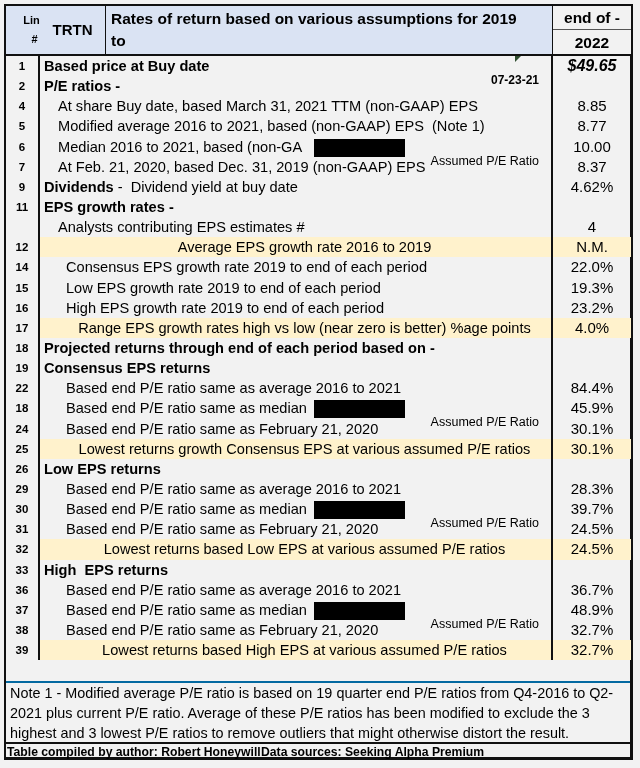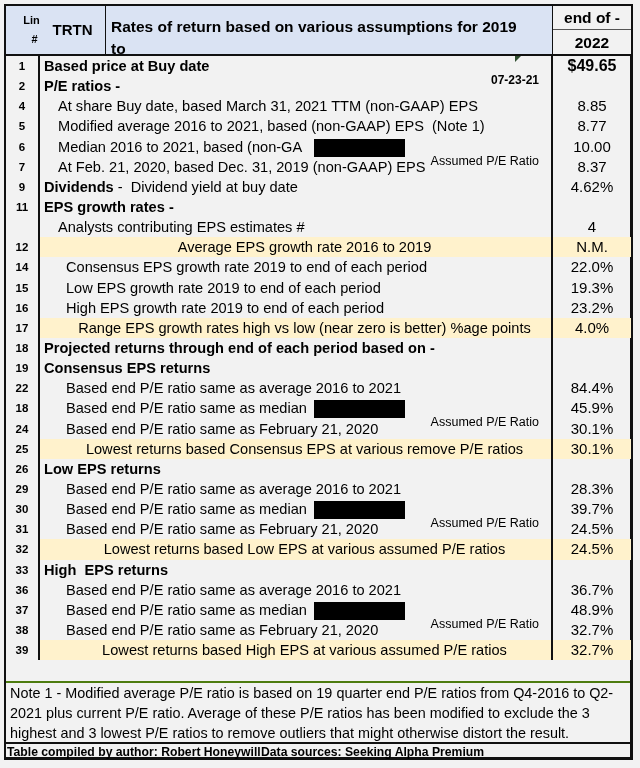--- a/index.html
+++ b/index.html
@@ -10,39 +10,39 @@
   }
   .sheet {
     position: absolute; left: 4px; top: 4px; width: 629px; height: 756px;
     border: 2px solid #111; border-right-width: 3px; border-bottom-width: 3px;
     box-sizing: border-box; background: #f2f2f2;
   }
   .hdr { position: absolute; left: 0; top: 0; width: 100%; height: 50px; border-bottom: 2px solid #111; box-sizing: border-box; }
   .hcell { position: absolute; top: 0; height: 48px; box-sizing: border-box; }
   .h-line { left: 0; width: 58px; border-right: 1px solid #111; background: #dae3f3; font-size: 11px; font-weight: bold; text-align: center; line-height: 19px; padding-top: 5px; }
   .h-trtn { left: 34px; width: 66px; border-right: 1px solid #111; background: #dae3f3; font-size: 15px; font-weight: bold; text-align: center; line-height: 48px; }
-  .h-title { left: 100px; width: 447px; border-right: 1px solid #111; background: #dae3f3; font-size: 15.5px; font-weight: bold; padding: 10px 0 0 5px; line-height: 22px; }
+  .h-title { left: 100px; width: 447px; border-right: 1px solid #111; background: #dae3f3; font-size: 15.5px; font-weight: bold; padding: 2px 0 0 5px; line-height: 22px; }
   .h-val { left: 547px; width: 78px; background: #f2f2f2; font-weight: bold; font-size: 15.5px; text-align: center; }
   .h-val .top { height: 23px; line-height: 23px; border-bottom: 1px solid #555; }
   .h-val .bot { height: 24px; line-height: 25px; }
 
   .body { position: absolute; left: 0; top: 50px; width: 100%; }
   .row { position: relative; height: 20.15px; font-size: 14.6px; line-height: 20px; white-space: nowrap; }
   .row.hl .c-text, .row.hl .c-val { background: #fff2cc; text-align: center; }
   .c-num { position: absolute; left: 0; width: 34px; height: 100%; border-right: 2px solid #111; box-sizing: border-box; text-align: center; font-weight: bold; font-size: 11.5px; }
   .c-text { position: absolute; left: 34px; width: 513px; height: 100%; border-right: 2px solid #111; box-sizing: border-box; padding-left: 4px; }
   .c-val { position: absolute; left: 547px; width: 78px; height: 100%; text-align: center; font-size: 15px; }
   .b { font-weight: bold; }
   .side-note { position: absolute; right: 12px; top: 14px; font-size: 12.5px; }
   .side-note.bold { font-weight: bold; font-size: 12px; }
   .redact { position: absolute; top: 2px; height: 18px; background: #000; }
-  .val-bold { font-weight: bold; font-size: 16px; }
+  .val-bold { font-weight: bold; font-size: 16px; font-style: italic; }
   .marker { position: absolute; left: 475px; top: 0; width: 0; height: 0; border-top: 6px solid #2e4d2e; border-right: 6px solid transparent; }
 
-  .note { position: absolute; left: 0; top: 675px; width: 100%; height: 61px; border-top: 2px solid #4d7c0f; box-sizing: border-box; padding: 0 4px; font-size: 14.4px; line-height: 20px; }
+  .note { position: absolute; left: 0; top: 675px; width: 100%; height: 61px; border-top: 2px solid #0369a1; box-sizing: border-box; padding: 0 4px; font-size: 14.4px; line-height: 20px; }
   .footer { position: absolute; left: 0; top: 736px; width: 100%; height: 17px; border-top: 2px solid #111; box-sizing: border-box; font-size: 12.2px; font-weight: bold; line-height: 16px; padding-left: 1px; white-space: nowrap; }
   .footer .src { position: absolute; left: 255px; }
 </style>
 </head>
 <body>
 
 <div class="sheet">
   <div class="hdr">
     <div class="hcell h-line">
       <div>Line</div>
@@ -150,21 +150,21 @@
         <div class="c-text"><span class="" style="padding-left: 22px; white-space: pre;">Based end P/E ratio same as median</span><div class="redact" style="left: 274px; width: 91px;"></div><span class="side-note">Assumed P/E Ratio</span></div>
         <div class="c-val">45.9%</div>
       </div>
       <div class="row">
         <div class="c-num">24</div>
         <div class="c-text"><span class="" style="padding-left: 22px; white-space: pre;">Based end P/E ratio same as February 21, 2020</span></div>
         <div class="c-val">30.1%</div>
       </div>
       <div class="row hl">
         <div class="c-num">25</div>
-        <div class="c-text"><span class="" style="padding-left: 14px; white-space: pre;">Lowest returns based Consensus EPS at various remove P/E ratios</span></div>
+        <div class="c-text"><span class="" style="padding-left: 14px; white-space: pre;">Lowest returns growth Consensus EPS at various assumed P/E ratios</span></div>
         <div class="c-val">30.1%</div>
       </div>
       <div class="row">
         <div class="c-num">26</div>
         <div class="c-text b"><span class="" style="padding-left: 0px; white-space: pre;">Low EPS returns</span></div>
         <div class="c-val"></div>
       </div>
       <div class="row">
         <div class="c-num">29</div>
         <div class="c-text"><span class="" style="padding-left: 22px; white-space: pre;">Based end P/E ratio same as average 2016 to 2021</span></div>

